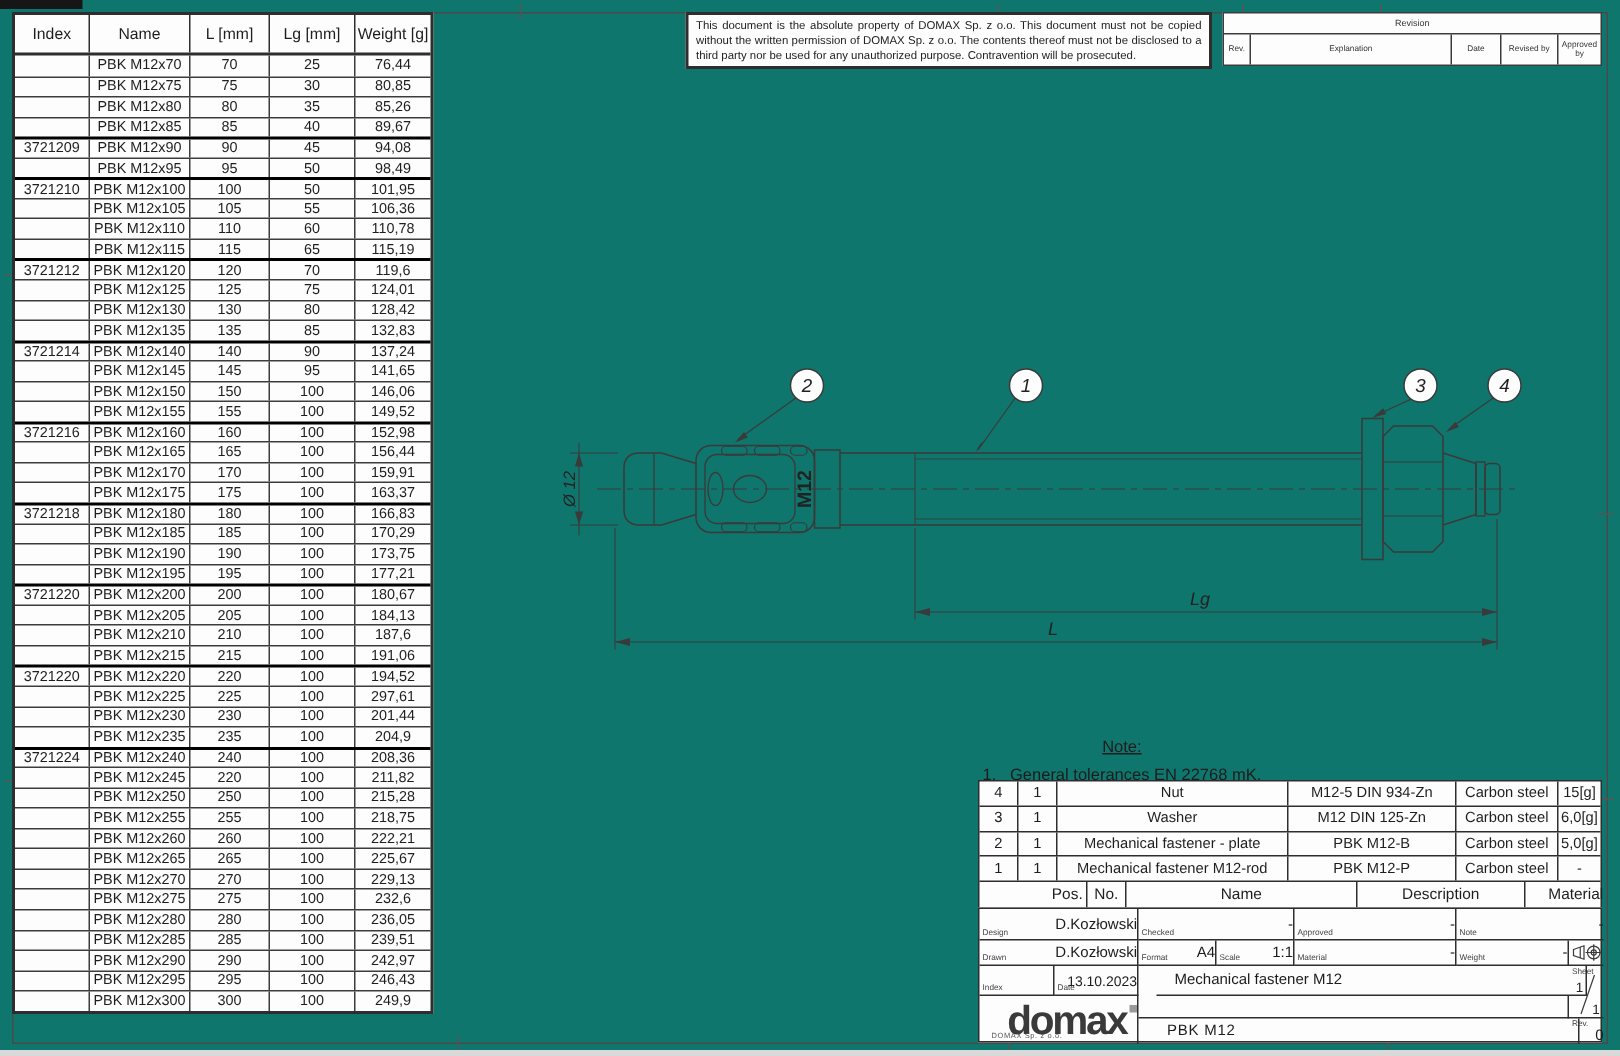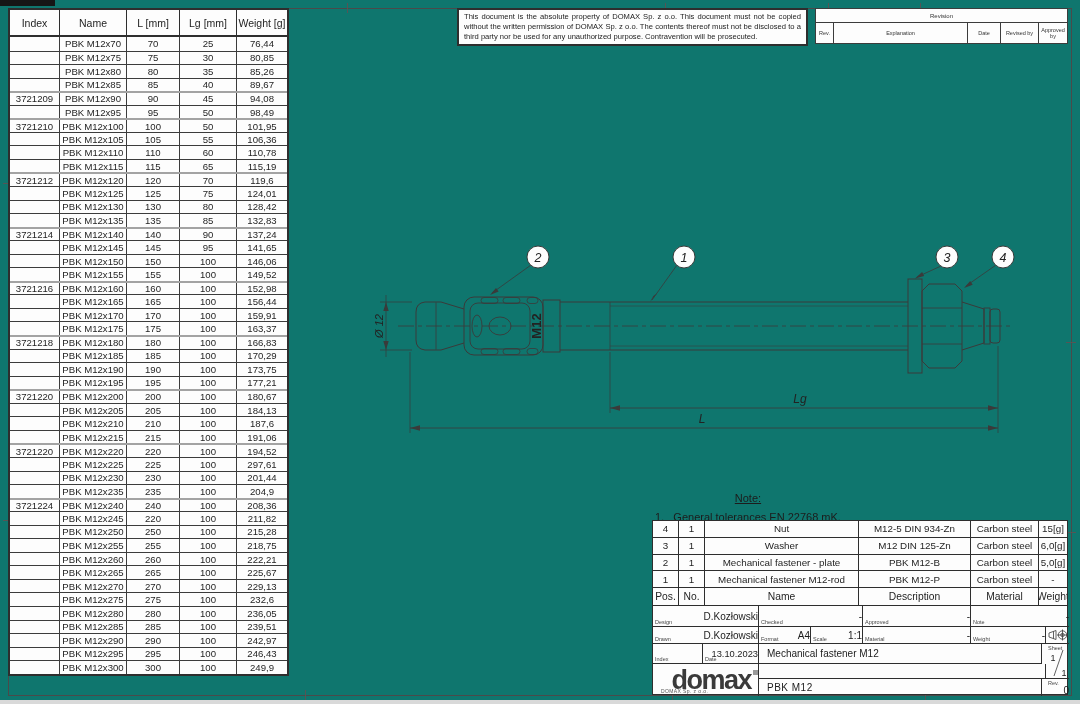--- a/index.html
+++ b/index.html
@@ -11,21 +11,21 @@
   .bottom-strip{position:absolute;left:0;top:700px;width:1080px;height:4px;background:#d9d9d9;}
 
   
   #parts{position:absolute;left:8px;top:8px;width:281px;border:2px solid #2e2e2e;background:#fdfdfd;box-sizing:border-box;}
   .pt-header{display:grid;grid-template-columns:50px 67px 53px 57px 1fr;height:25px;border-bottom:2px solid #2e2e2e;font-size:10.5px;}
   .pt-header span{display:flex;align-items:center;justify-content:center;border-right:1px solid #2e2e2e;}
   .pt-header span:last-child{border-right:none;}
   .prow{display:grid;grid-template-columns:50px 67px 53px 57px 1fr;height:13.55px;box-sizing:border-box;
         border-top:1px solid #3c3c3c;font-size:9.6px;}
   .prow:first-child{border-top:none;}
-  .prow.thick{border-top:2px solid #a3a3a3;}
+  .prow.thick{border-top:2px solid #000000;}
   .prow span{display:flex;align-items:center;justify-content:center;border-right:1px solid #3c3c3c;
              overflow:hidden;white-space:nowrap;}
   .prow span:last-child{border-right:none;}
 
   
   #copyright{position:absolute;left:457px;top:8px;width:351px;box-sizing:border-box;border:2px solid #2e2e2e;
              padding:2px 5px;font-size:7.6px;line-height:1.32;text-align:justify;color:#222;background:#fdfdfd;}
 
   
   #revision{position:absolute;left:815px;top:8px;width:253px;border:1px solid #3c3c3c;box-sizing:border-box;background:#fdfdfd;}
@@ -38,21 +38,21 @@
   #note{position:absolute;left:655px;top:492px;font-size:11px;color:#1c1c1c;}
   #note .nh{text-decoration:underline;margin-bottom:7px;text-align:center;}
   #note .ni{white-space:pre;margin-top:2px;}
 
   
   #bom{position:absolute;left:652px;top:520px;width:416px;border:1.5px solid #2e2e2e;box-sizing:border-box;background:#fdfdfd;}
   .bom-row{display:grid;grid-template-columns:26px 26px 154px 112px 68px 1fr;height:16.8px;box-sizing:border-box;
            border-bottom:1px solid #2e2e2e;font-size:9.8px;}
   .bom-row span{display:flex;align-items:center;justify-content:center;border-right:1px solid #2e2e2e;overflow:hidden;white-space:nowrap;}
   .bom-row span:last-child{border-right:none;}
-  .bom-row.bom-head{border-bottom:none;font-size:10.3px;}
+  .bom-row.bom-head{border-bottom:none;font-size:10.3px;margin-left:46px;}
 
   
   #titleblock{position:absolute;left:652px;top:605px;width:416px;height:90px;border:1.5px solid #2e2e2e;box-sizing:border-box;background:#fdfdfd;}
   .tb-cell{position:absolute;box-sizing:border-box;border-right:1px solid #2e2e2e;border-bottom:1px solid #2e2e2e;
            display:flex;align-items:center;justify-content:flex-end;}
   .tb-cell .lbl{position:absolute;left:2px;bottom:1px;font-size:5.5px;font-style:normal;color:#444;}
   .tb-cell .val{font-size:10px;color:#1c1c1c;}
   .tb-title-val{font-size:12.5px;width:100%;padding-left:12px;box-sizing:border-box;text-align:left;}
   .tb-pbk-val{font-size:14px;width:100%;padding-left:12px;box-sizing:border-box;text-align:left;letter-spacing:0.5px;}
   .logo-word{font-weight:bold;font-size:27px;letter-spacing:-1.5px;color:#3a3a3a;line-height:1;}
@@ -639,21 +639,21 @@
     </div>
 
     <div class="tb-cell" style="left:0;top:38px;width:50px;height:20px">
       <i class="lbl">Index</i>
       <span class="val"></span>
     </div>
     <div class="tb-cell" style="left:50px;top:38px;width:56px;height:20px">
       <i class="lbl">Date</i>
       <span class="val" style="font-size:9.3px">13.10.2023</span>
     </div>
-    <div class="tb-cell" style="left:102px;top:38px;width:287px;height:20px">
+    <div class="tb-cell" style="left:118px;top:38px;width:287px;height:20px">
       <span class="val tb-title-val">Mechanical fastener M12</span>
     </div>
 
     <div class="tb-cell" style="left:393px;top:38px;width:23px;height:35px;border-right:none">
       <i class="lbl" style="bottom:auto;top:1px">Sheet</i>
       <svg width="22" height="34" viewBox="0 0 22 34" fill="none" stroke="#3a3a3a" stroke-width="0.8">
         <line x1="16" y1="6" x2="7" y2="32"></line>
         <text x="6" y="17" font-size="9" text-anchor="middle" stroke="none">1</text>
         <text x="17" y="32" font-size="9" text-anchor="middle" stroke="none">1</text>
       </svg>
@@ -661,21 +661,21 @@
 
     <div class="tb-cell" style="left:106px;top:58px;width:287px;height:15px"></div>
 
     <div class="tb-cell" style="left:0;top:58px;width:106px;height:32px;border-bottom:none">
       <span style="position:relative">
         <span class="logo-word">domax</span><span class="tm-square"></span>
       </span>
       <span class="logo-sub">DOMAX Sp. z o.o.</span>
     </div>
 
-    <div class="tb-cell" style="left:102px;top:73px;width:287px;height:17px;border-bottom:none">
+    <div class="tb-cell" style="left:113px;top:73px;width:287px;height:17px;border-bottom:none">
       <span class="val tb-pbk-val">PBK M12</span>
     </div>
     <div class="tb-cell" style="left:393px;top:73px;width:23px;height:17px;border-right:none;border-bottom:none">
       <i class="lbl" style="bottom:auto;top:1px">Rev.</i>
       <span class="val" style="margin-top:5px">0</span>
     </div>
   </div>
 
 </div>
 

